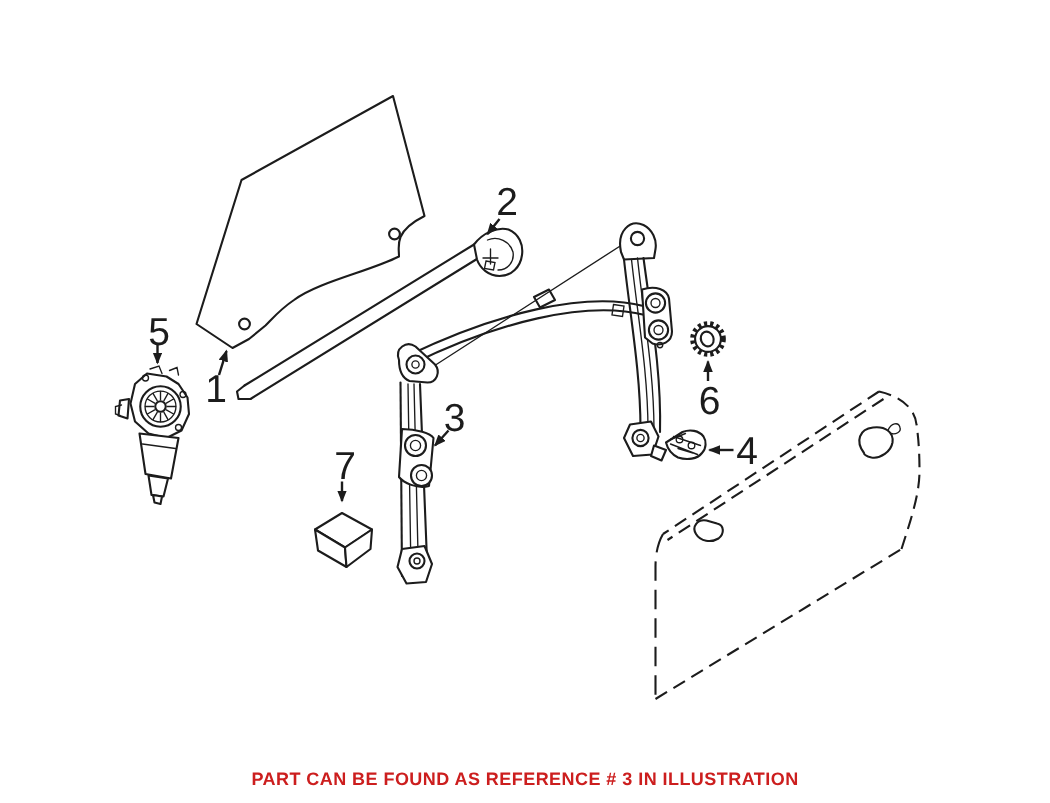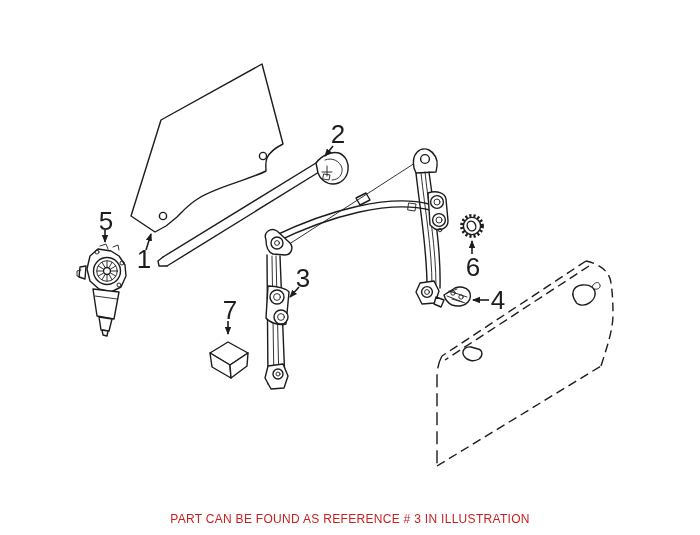--- a/index.html
+++ b/index.html
@@ -7,21 +7,21 @@
        font-family:"Liberation Sans", sans-serif;}
   #stage{position:absolute;left:0;top:0;width:700px;height:535px;}
   svg{display:block;}
   .ln{fill:none;stroke:#1c1c1c;stroke-width:1.4;stroke-linecap:round;stroke-linejoin:round;}
   .lnw{fill:#ffffff;stroke:#1c1c1c;stroke-width:1.4;stroke-linejoin:round;}
   .thin{fill:none;stroke:#1c1c1c;stroke-width:0.9;stroke-linecap:round;}
   .dash{fill:none;stroke:#1c1c1c;stroke-width:1.4;stroke-dasharray:9 5;stroke-linecap:butt;}
   .dashL{fill:none;stroke:#1c1c1c;stroke-width:1.4;stroke-dasharray:13 6;stroke-linecap:butt;}
   .num{font-family:"Liberation Sans", sans-serif;font-size:26px;fill:#1c1c1c;text-anchor:middle;}
   .caption{position:absolute;left:0;top:512px;width:700px;text-align:center;
-           font-size:12px;font-weight:normal;letter-spacing:0.3px;color:#cc1e1e;}
+           font-size:12px;font-weight:bold;letter-spacing:0.3px;color:#cc1e1e;}
 </style>
 </head>
 <body>
 
 <div id="stage">
 <svg width="700" height="535" viewBox="0 0 700 535">
   <defs>
     <marker id="ah" markerWidth="9" markerHeight="8" refX="7" refY="3.2" orient="auto" markerUnits="userSpaceOnUse">
       <path d="M0,0 L8,3.2 L0,6.4 Z" fill="#1c1c1c"></path>
     </marker>

